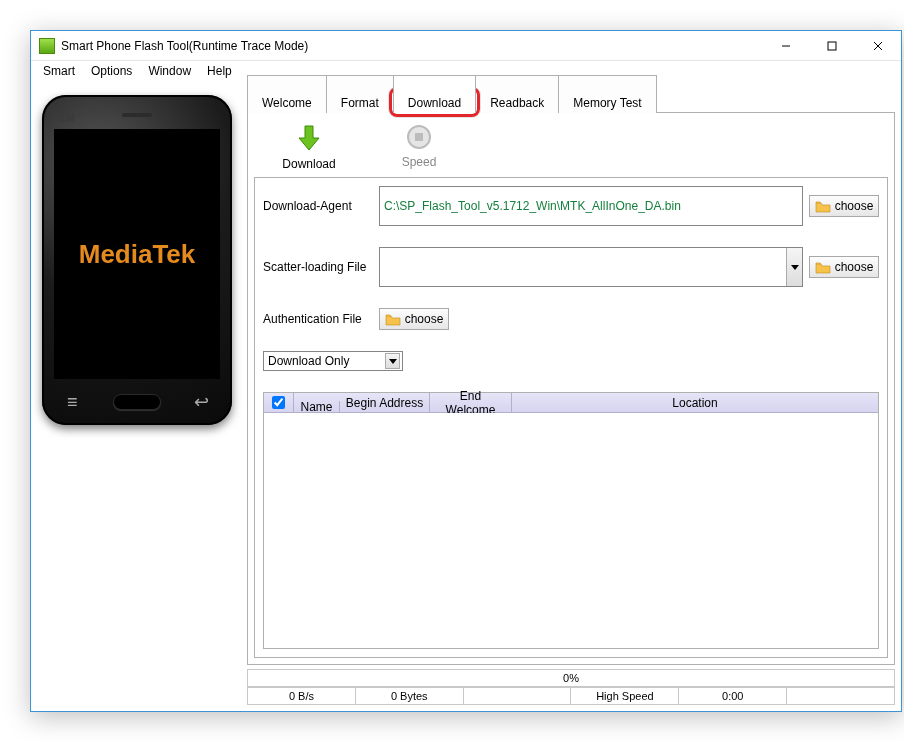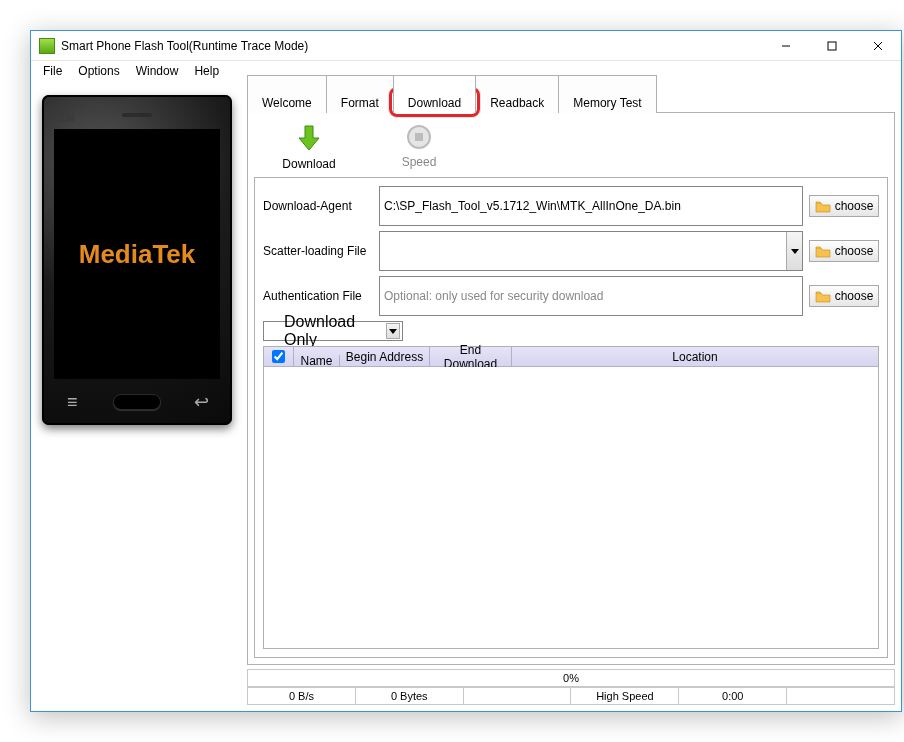--- a/index.html
+++ b/index.html
@@ -62,21 +62,21 @@
     display: flex;
     padding: 6px;
     gap: 10px;
     min-height: 0;
   }
   
   .phone-col { width: 200px; display:flex; flex-direction:column; align-items:center; }
   .phone {
     width: 190px; height: 330px;
     background: radial-gradient(circle at 30% 20%, #555, #1b1b1b 45%, #0a0a0a);
-    border-radius: 7px;
+    border-radius: 24px;
     box-shadow: 0 4px 10px rgba(0,0,0,0.5), inset 0 0 0 2px #000;
     position: relative;
     margin-top: 6px;
   }
   .phone .bm {
     position:absolute; top:18px; left:16px;
     font-size:10px; color:#3a3a3a; font-weight:bold;
     letter-spacing:1px;
   }
   .phone .speaker {
@@ -153,36 +153,36 @@
     width:70px; cursor:default;
   }
   .bigbtn .lbl { margin-top:4px; font-size:12px; }
   .bigbtn.disabled .lbl { color:#888; }
 
   
   .form-box {
     border: 1px solid #b0b0b0;
     padding: 8px;
     display:flex; flex-direction:column;
-    gap:5px;
+    gap:21px;
     flex:1;
     min-height:0;
   }
   .form-row {
     display:flex; align-items:center; gap:6px;
   }
   .form-row .lbl { width:110px; }
   .text-input, .combo {
     flex:1;
     border:1px solid #858585;
     background:#fff;
     height:20px;
     padding:19px 4px;
     font: inherit;
-    color:#000000;
+    color:#15803d;
   }
   .text-input::placeholder { color:#888; }
   .combo-wrap {
     flex:1; display:flex; position:relative;
   }
   .combo-wrap .combo { padding-right:18px; }
   .combo-arrow {
     position:absolute; right:1px; top:1px; bottom:1px;
     width:16px; background:linear-gradient(#f5f5f5,#ddd);
     border-left:1px solid #aaa;
@@ -195,22 +195,22 @@
     display:flex; align-items:center; justify-content:center;
     gap:4px; font-size:12px; cursor:default;
   }
   .choose-btn .folder-icon {
     width:16px; height:13px;
   }
   .mode-select {
     width:140px; height:20px;
     border:1px solid #858585;
     display:flex; align-items:center;
-    padding:0 2px 0 20px;
-    font-size:16px;
+    padding:0 2px 0 4px;
+    font-size:12px;
     background:#fff;
     justify-content:space-between;
   }
   .mode-select .combo-arrow-sm {
     width:15px; height:16px;
     background:linear-gradient(#f5f5f5,#ddd);
     border:1px solid #aaa;
     display:flex; align-items:center; justify-content:center;
   }
 
@@ -292,21 +292,21 @@
     </div>
     <div class="winbtn close">
       <svg viewBox="0 0 10 10">
           <line x1="1" y1="1" x2="9" y2="9" stroke="currentColor" stroke-width="1"></line>
           <line x1="9" y1="1" x2="1" y2="9" stroke="currentColor" stroke-width="1"></line>
         </svg>
     </div>
   </div>
 
   <div class="menubar">
-    <div class="menu">File</div>
+    <div class="menu">Smart</div>
     <div class="menu">Options</div>
     <div class="menu">Window</div>
     <div class="menu">Help</div>
   </div>
 
   <div class="content">
 
     <div class="phone-col">
       <div class="phone">
         <div class="bm">BM</div>
@@ -377,21 +377,20 @@
               <svg class="folder-icon" viewBox="0 0 16 13">
                 <path class="folder-svg" d="M1 3 h5 l1.5 2 H15 v7 H1 z"></path>
                 <path class="folder-svg" d="M1 3 v-1 h4 l1 1"></path>
               </svg>
               <span>choose</span>
             </div>
           </div>
 
           <div class="form-row">
             <div class="lbl">Authentication File</div>
-            <input class="text-input" placeholder="Optional: only used for security download" style="">
             <div class="choose-btn">
               <svg class="folder-icon" viewBox="0 0 16 13">
                 <path class="folder-svg" d="M1 3 h5 l1.5 2 H15 v7 H1 z"></path>
                 <path class="folder-svg" d="M1 3 v-1 h4 l1 1"></path>
               </svg>
               <span>choose</span>
             </div>
           </div>
 
           <div class="mode-select">
@@ -401,21 +400,21 @@
               </div>
           </div>
 
           <div class="table-wrap">
             <div class="table-head">
               <div class="th chk">
                 <input type="checkbox" checked="" style="">
               </div>
               <div class="th name">Name</div>
               <div class="th begin">Begin Address</div>
-              <div class="th end">End Download</div>
+              <div class="th end">End Welcome</div>
               <div class="th loc">Location</div>
             </div>
             <div class="table-body"></div>
           </div>
 
         </div>
 
       </div>
 
       <div class="progress-row">

